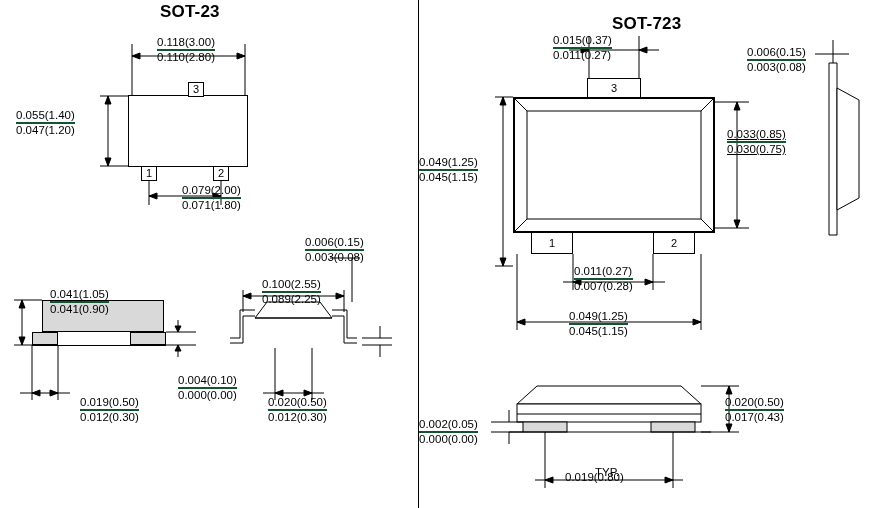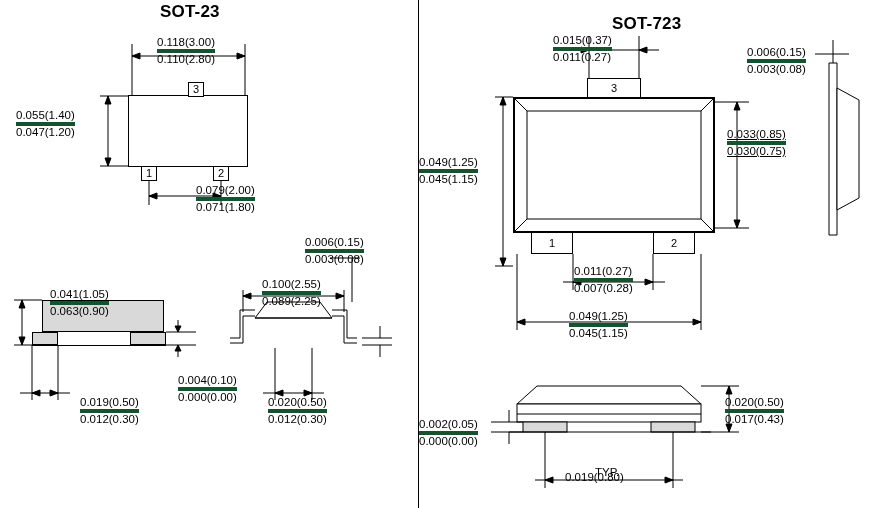--- a/index.html
+++ b/index.html
@@ -84,21 +84,21 @@
 
   
   .dim {
     position: absolute;
     font-size: 11.5px;
     line-height: 13px;
     white-space: nowrap;
     text-align: left;
   }
   .dim .top { display: block; }
-  .dim .bot { display: block; border-top: 4px solid #14532d; }
+  .dim .bot { display: block; border-top: 2px solid #14532d; }
 
   .plain {
     position: absolute;
     font-size: 11.5px;
     line-height: 13px;
     white-space: nowrap;
   }
 
   svg.overlay {
     position: absolute;
@@ -211,28 +211,28 @@
     <div class="dim" style="left:157px; top:36px;">
       <span class="top">0.118(3.00)</span>
       <span class="bot">0.110(2.80)</span>
     </div>
 
     <div class="dim" style="left:16px; top:109px;">
       <span class="top">0.055(1.40)</span>
       <span class="bot">0.047(1.20)</span>
     </div>
 
-    <div class="dim" style="left:172px; top:184px;padding-left:24px;">
+    <div class="dim" style="left:158px; top:184px;padding-left:24px;">
       <span class="top">0.079(2.00)</span>
       <span class="bot">0.071(1.80)</span>
     </div>
 
     <div class="dim" style="left:14px; top:288px;margin-left:36px;">
       <span class="top">0.041(1.05)</span>
-      <span class="bot">0.063(0.90)</span>
+      <span class="bot">0.041(0.90)</span>
     </div>
 
     <div class="dim" style="left:68px; top:396px;margin-left:12px;">
       <span class="top">0.019(0.50)</span>
       <span class="bot">0.012(0.30)</span>
     </div>
 
     <div class="dim" style="left:178px; top:374px;text-align:right;">
       <span class="top">0.004(0.10)</span>
       <span class="bot">0.000(0.00)</span>

